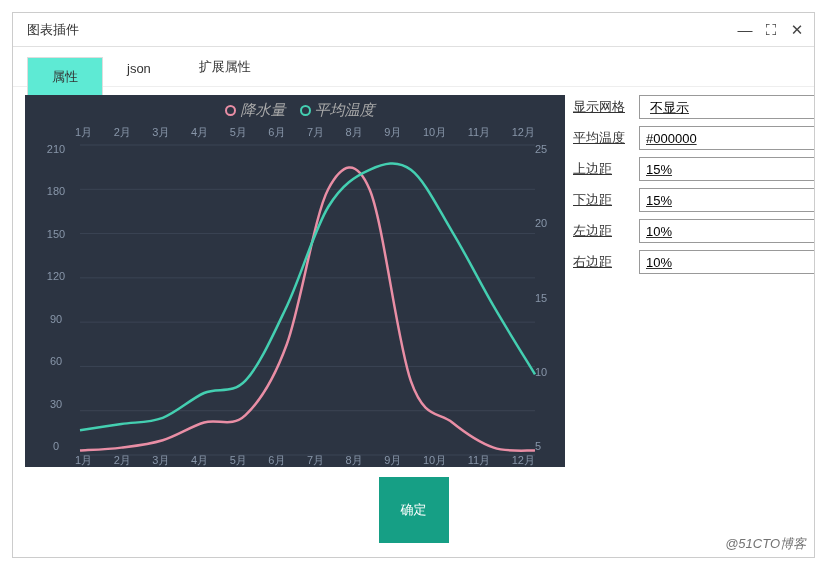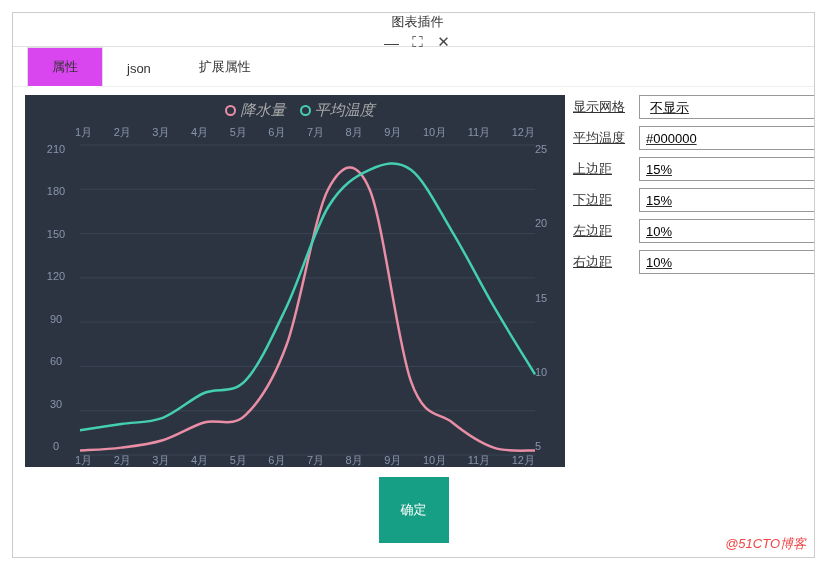--- a/index.html
+++ b/index.html
@@ -11,39 +11,38 @@
   .window {
     width: 803px; height: 546px;
     border: 1px solid #ccc; background: #fff;
     display: flex; flex-direction: column;
     position: relative;
   }
   .titlebar {
     height: 34px; border-bottom: 1px solid #e0e0e0;
     display: flex; align-items: center; justify-content: space-between;
     padding: 0 6px 0 14px;
-    flex-direction: column;
   }
   .titlebar .title { font-size: 13px; }
   .win-ctrls { display: flex; gap: 4px; }
   .win-ctrls span {
     width: 22px; height: 22px; display: inline-flex;
     align-items: center; justify-content: center;
     font-size: 15px; cursor: pointer; color:#444;
   }
   .tabs {
     display: flex; padding-left: 14px;
     border-bottom: 1px solid #eee; height: 40px; align-items:flex-end;
   }
   .tab {
     padding: 10px 24px; font-size: 13px; cursor: pointer;
   }
   .tab.active {
-    background: #d946ef; border: 1px solid #ddd; border-bottom: 1px solid #fff;
-    border-top: 1px solid #ddd; position: relative; top: 1px; text-align: center;
+    background: #5eead4; border: 1px solid #ddd; border-bottom: 1px solid #fff;
+    border-top: 1px solid #ddd; position: relative; top: 11px; text-align: center;
   }
   .body {
     flex: 1; display: flex; padding: 8px 6px 8px 12px; overflow: hidden; text-decoration: underline;
   }
   .chart-wrap {
     width: 540px; height: 405px; background: #2c3442;
     position: relative; flex-shrink: 0;
   }
   .legend {
     position: absolute; top: 6px; left: 0; right: 0;
@@ -86,21 +85,21 @@
   }
   .footer {
     display:flex; gap:12px; justify-content:center; padding:10px 0 14px;
     border-top: 0;
   }
   .btn {
     background:#169f85; color:#fff; border:none; padding:24px 22px;
     font-size:13px; cursor:pointer;
   }
   .watermark {
-    position:absolute; right:8px; bottom:4px; color:#ef4444;
+    position:absolute; right:8px; bottom:4px; color:#737373;
     font-size:13px; font-style:italic;
   }
 </style>
 </head>
 <body>
 
 <div class="window">
   <div class="titlebar">
     <span class="title">图表插件</span>
     <div class="win-ctrls">

